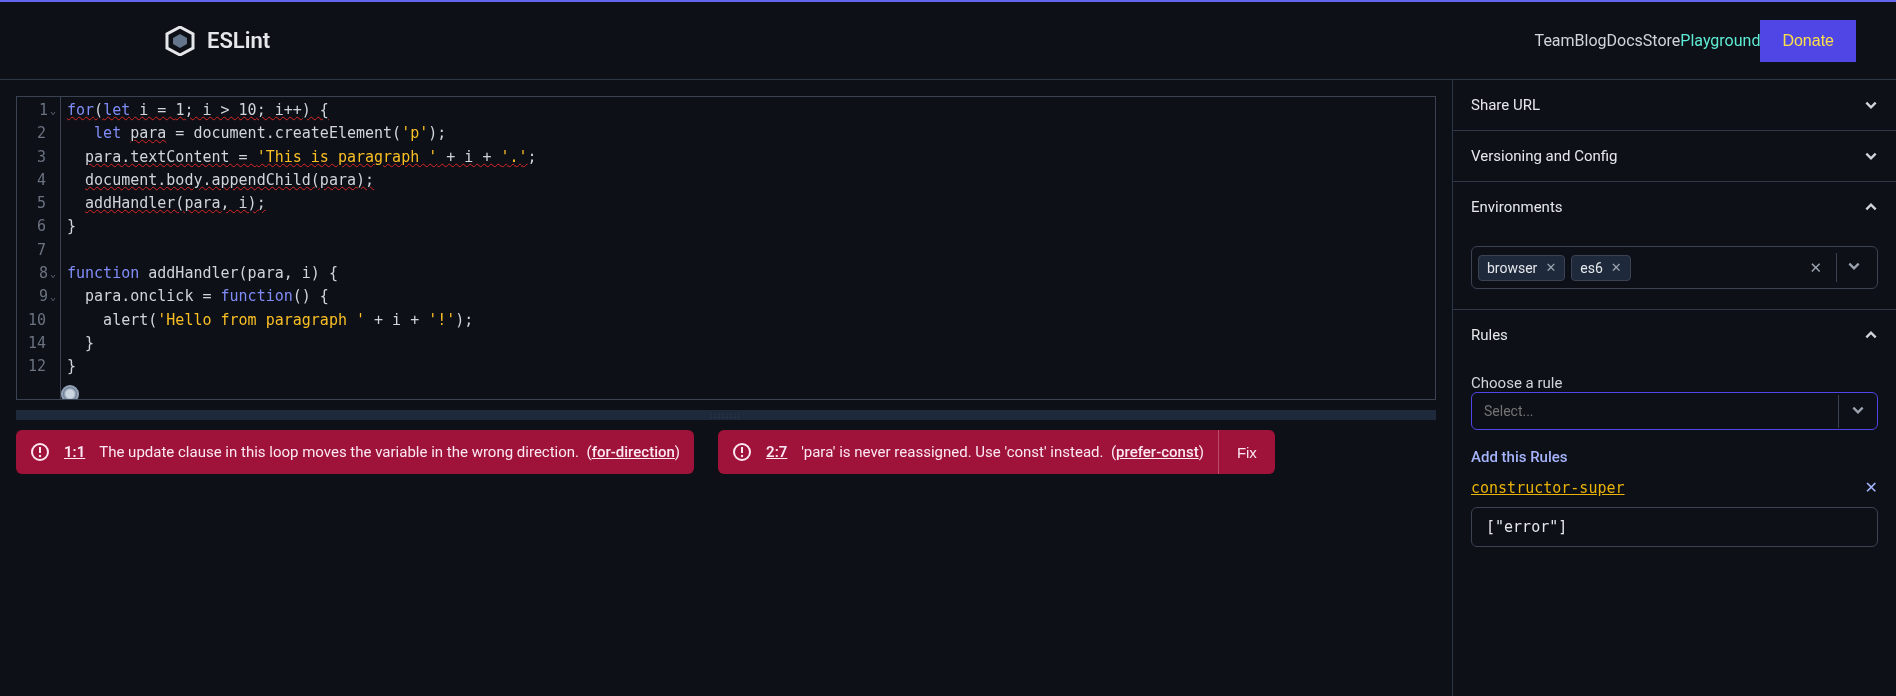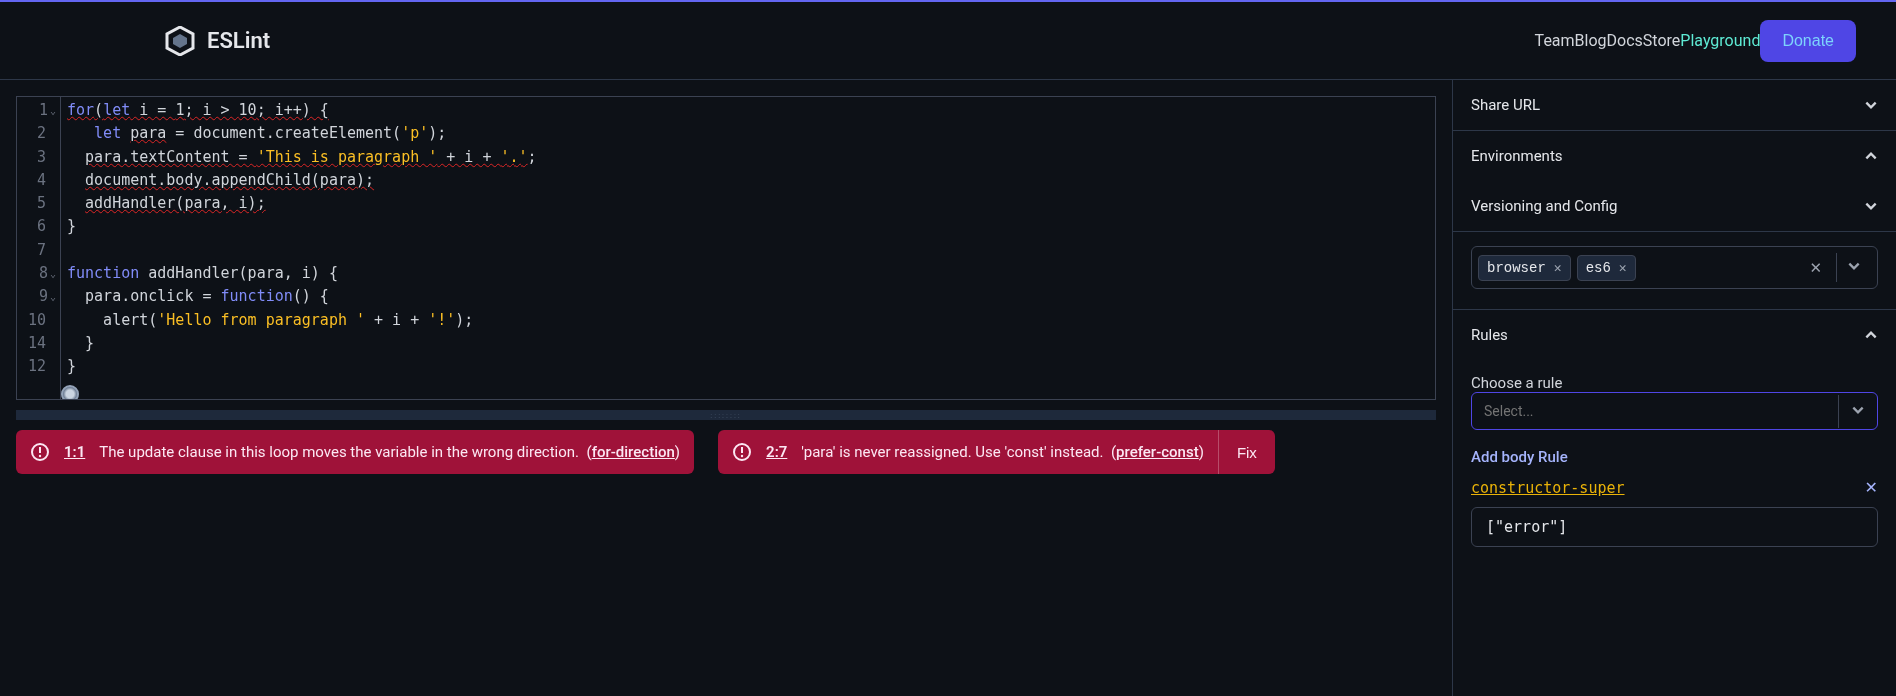--- a/index.html
+++ b/index.html
@@ -19,23 +19,23 @@
   height: 78px;
   border-bottom: 1px solid #2d3748;
 }
 .logo-group { display: flex; align-items: center; gap: 12px; }
 .logo-text { font-size: 22px; font-weight: 600; color: #e5e7eb; }
 .nav { display: flex; align-items: center; }
 .nav-link { color: #d1d5db; text-decoration: none; font-size: 16px; cursor: pointer; }
 .nav-link.active { color: #5eead4; }
 .donate-btn {
   background: #4f46e5;
-  color: #7dd3fc;
+  color: #fde047;
   padding: 12px 22px;
-  border-radius: 8px;
+  border-radius: 0;
   border: none;
   font-size: 16px;
   font-weight: 500;
   cursor: pointer;
 }
 .main { display: flex; height: calc(100vh - 80px); }
 .left-col { flex: 1; display: flex; flex-direction: column; padding: 16px; gap: 0; min-width: 0; }
 .editor-wrap {
   border: 1px solid #3b4252;
   background: #0d1117;
@@ -138,21 +138,20 @@
 .tag {
   background: #1e293b;
   border: 1px solid #3b4252;
   border-radius: 4px;
   padding: 4px 8px;
   display: flex;
   align-items: center;
   gap: 8px;
   color: #e5e7eb;
   font-size: 14px;
-  font-family: Liberation Mono, monospace;
 }
 .tag-x { cursor: pointer; color: #9ca3af; font-size: 13px; }
 .tag-spacer { flex: 1; }
 .tag-clear { color: #9ca3af; cursor: pointer; padding: 0 8px; font-size: 15px; }
 .tag-dd { border-left: 1px solid #3b4252; padding: 6px 10px; cursor: pointer; color: #9ca3af; }
 .label { color: #d1d5db; font-size: 15px; display: block; }
 .select-box {
   border: 1px solid #4f46e5;
   border-radius: 6px;
   display: flex;
@@ -284,31 +283,31 @@
   </div>
 
   <aside class="right-col">
     <div class="panel-head">
       <span>Share URL</span>
       <svg class="chevron" viewBox="0 0 12 12">
           <path d="M2 4l4 4 4-4" stroke="#d1d5db" stroke-width="2" fill="none"></path>
         </svg>
     </div>
 
+    <div class="panel-head">
+      <span>Versioning and Config</span>
+      <svg class="chevron" viewBox="0 0 12 12">
+          <path d="M2 4l4 4 4-4" stroke="#d1d5db" stroke-width="2" fill="none"></path>
+        </svg>
+    </div>
+
     <div class="panel-head" style="border-bottom:none">
       <span>Environments</span>
       <svg class="chevron" viewBox="0 0 12 12">
           <path d="M2 8l4-4 4 4" stroke="#d1d5db" stroke-width="2" fill="none"></path>
-        </svg>
-    </div>
-
-    <div class="panel-head">
-      <span>Versioning and Config</span>
-      <svg class="chevron" viewBox="0 0 12 12">
-          <path d="M2 4l4 4 4-4" stroke="#d1d5db" stroke-width="2" fill="none"></path>
         </svg>
     </div>
     <div class="panel-body">
       <div class="tag-input">
         <span class="tag">
           <span>browser</span>
           <span class="tag-x">✕</span>
         </span>
         <span class="tag">
           <span>es6</span>
@@ -333,21 +332,21 @@
     <div class="panel-body" style="border-bottom:none">
       <label class="label">Choose a rule</label>
       <div class="select-box">
         <span class="select-text">Select...</span>
         <span class="select-dd">
           <svg class="chevron" viewBox="0 0 12 12">
               <path d="M2 4l4 4 4-4" stroke="#9ca3af" stroke-width="2" fill="none"></path>
             </svg>
         </span>
       </div>
-      <div class="add-rule-label">Add body Rule</div>
+      <div class="add-rule-label">Add this Rules</div>
       <div class="rule-name-row">
         <a class="rule-name">constructor-super</a>
         <span class="rule-remove">✕</span>
       </div>
       <div class="rule-config">["error"]</div>
     </div>
   </aside>
 </div>
 
 </body></html>

